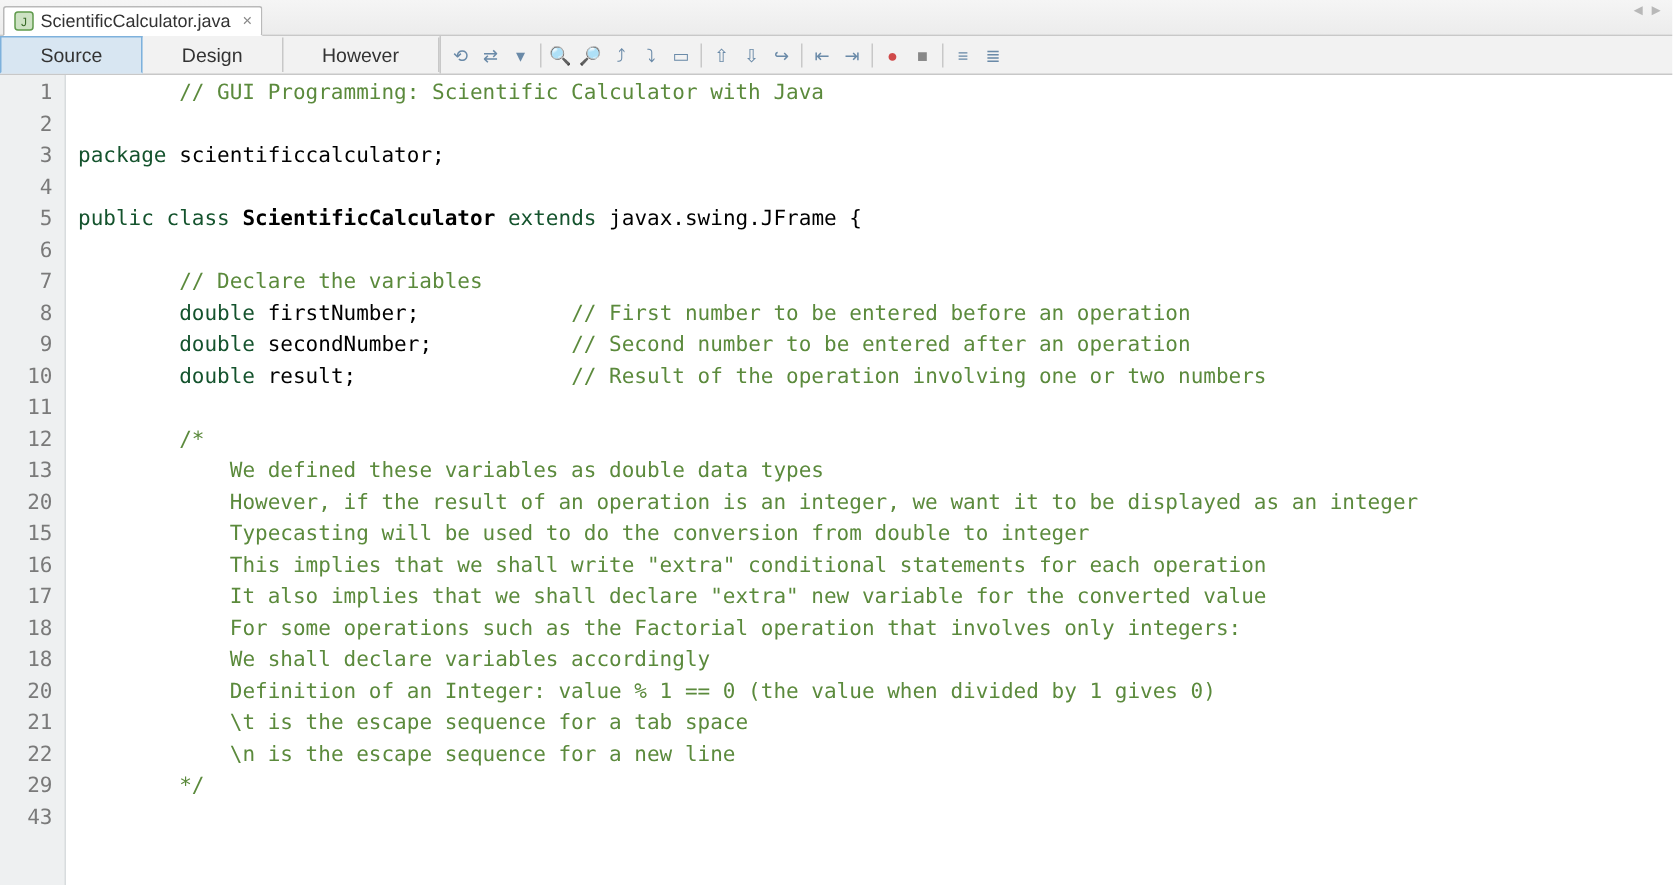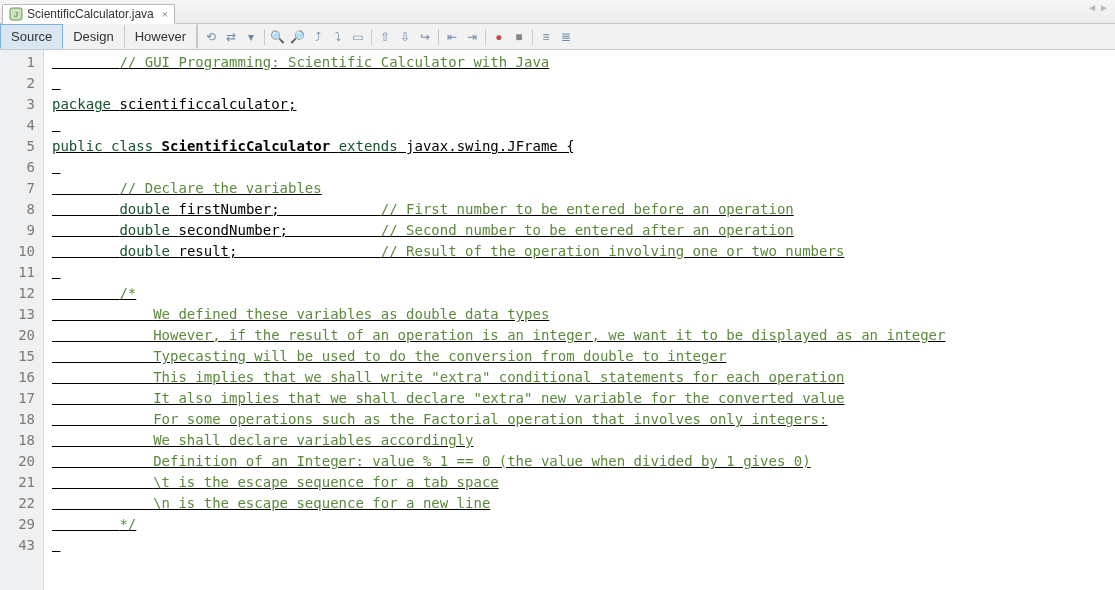--- a/index.html
+++ b/index.html
@@ -46,21 +46,21 @@
 }
 .nav-arrows span { color: #b8b8b8; font-size: 10px; cursor: pointer; }
 .view-tabs {
   background: #f2f2f2;
   border-bottom: 1px solid #c8c8c8;
   display: flex;
   align-items: center;
   height: 26px;
 }
 .view-tab {
-  padding: 4px 10px;
+  padding: 4px 26px;
   font-size: 13px;
   color: #333;
   cursor: pointer;
   border-right: 1px solid #c8c8c8;
 }
 .view-tab.active {
   background: #d8e6f2;
   border: 1px solid #7eb1dc;
   border-bottom: 1px solid #d8e6f2;
 }
@@ -104,21 +104,20 @@
   line-height: 21px;
   user-select: none;
 }
 .code {
   flex: 1;
   padding: 2px 3px 2px 8px;
   line-height: 21px;
   white-space: pre;
   color: #000;
   overflow: auto;
-  text-decoration: underline;
 }
 .cm { color: #5b8a3c; }      
 .kw { color: #14532d; }      
 .cls { color: #000; font-weight: bold; }
 .id { color: #000000; }      
 .pkg{ color: #000; }
 .pn { color: #000; }
 </style>
 </head>
 <body>

